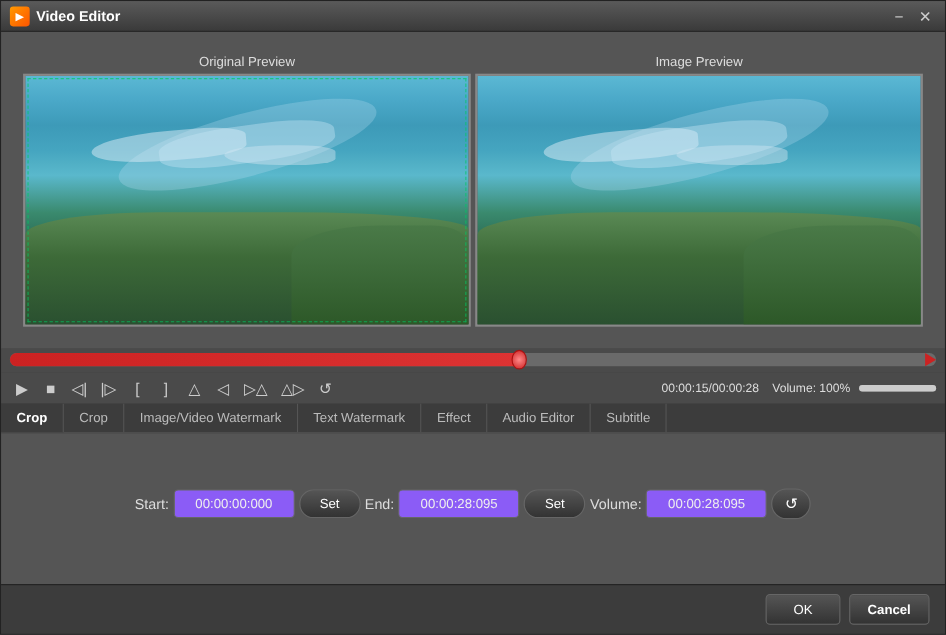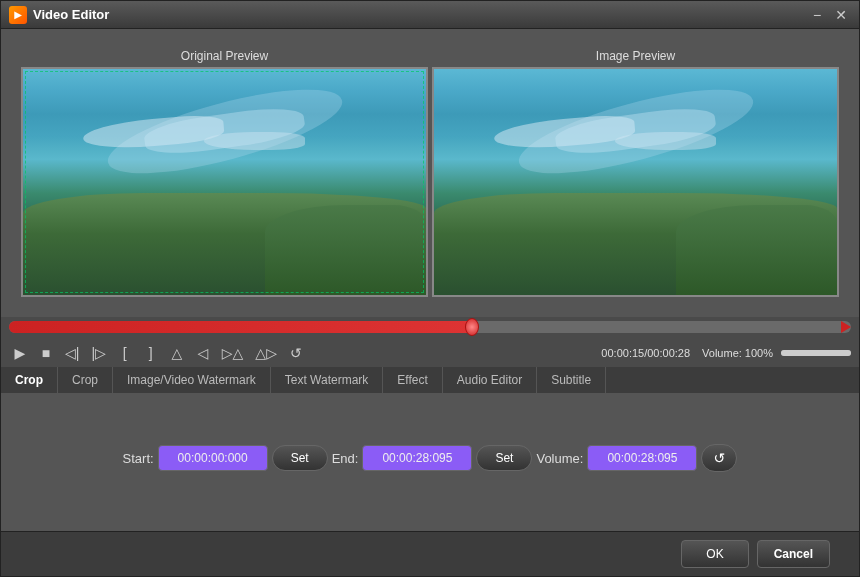--- a/index.html
+++ b/index.html
@@ -320,21 +320,21 @@
       font-size: 14px;
       width: 36px;
       text-align: center;
     }
 
     .bottom-bar {
       background: #3c3c3c;
       display: flex;
       justify-content: flex-end;
       align-items: center;
-      padding: 8px 29px;
+      padding: 8px 14px;
       gap: 8px;
       border-top: 1px solid #222;
       flex-shrink: 0;
     }
     .ok-btn {
       background: linear-gradient(to bottom, #555, #333);
       color: #fff;
       border: 1px solid #666;
       padding: 6px 24px;
       border-radius: 4px;

